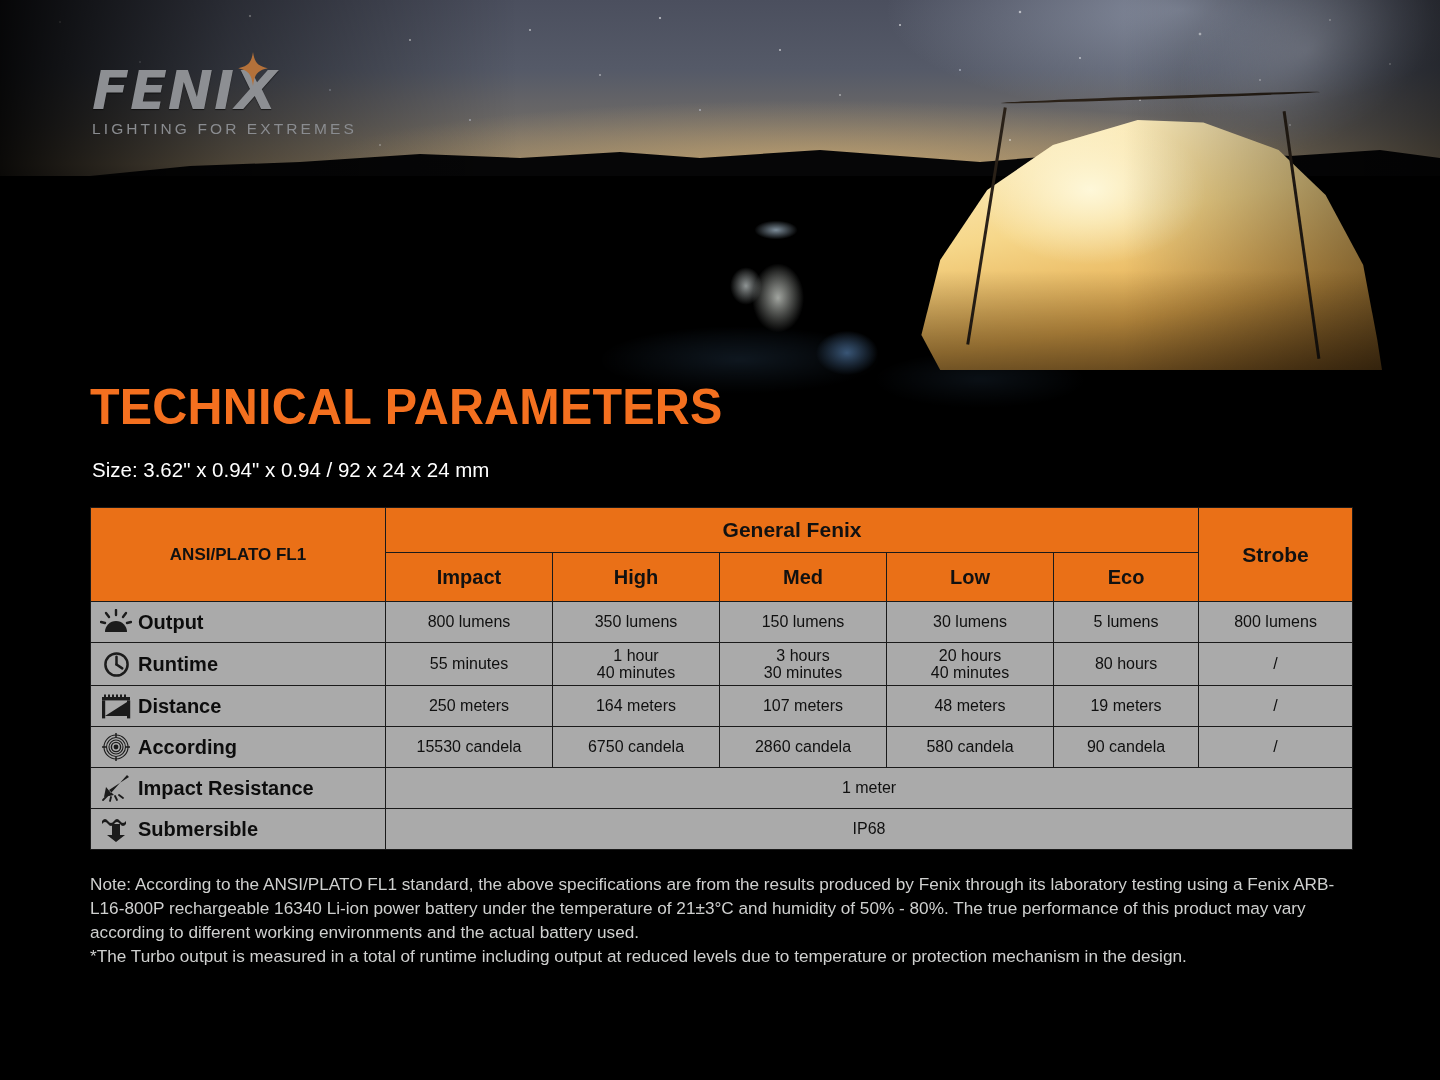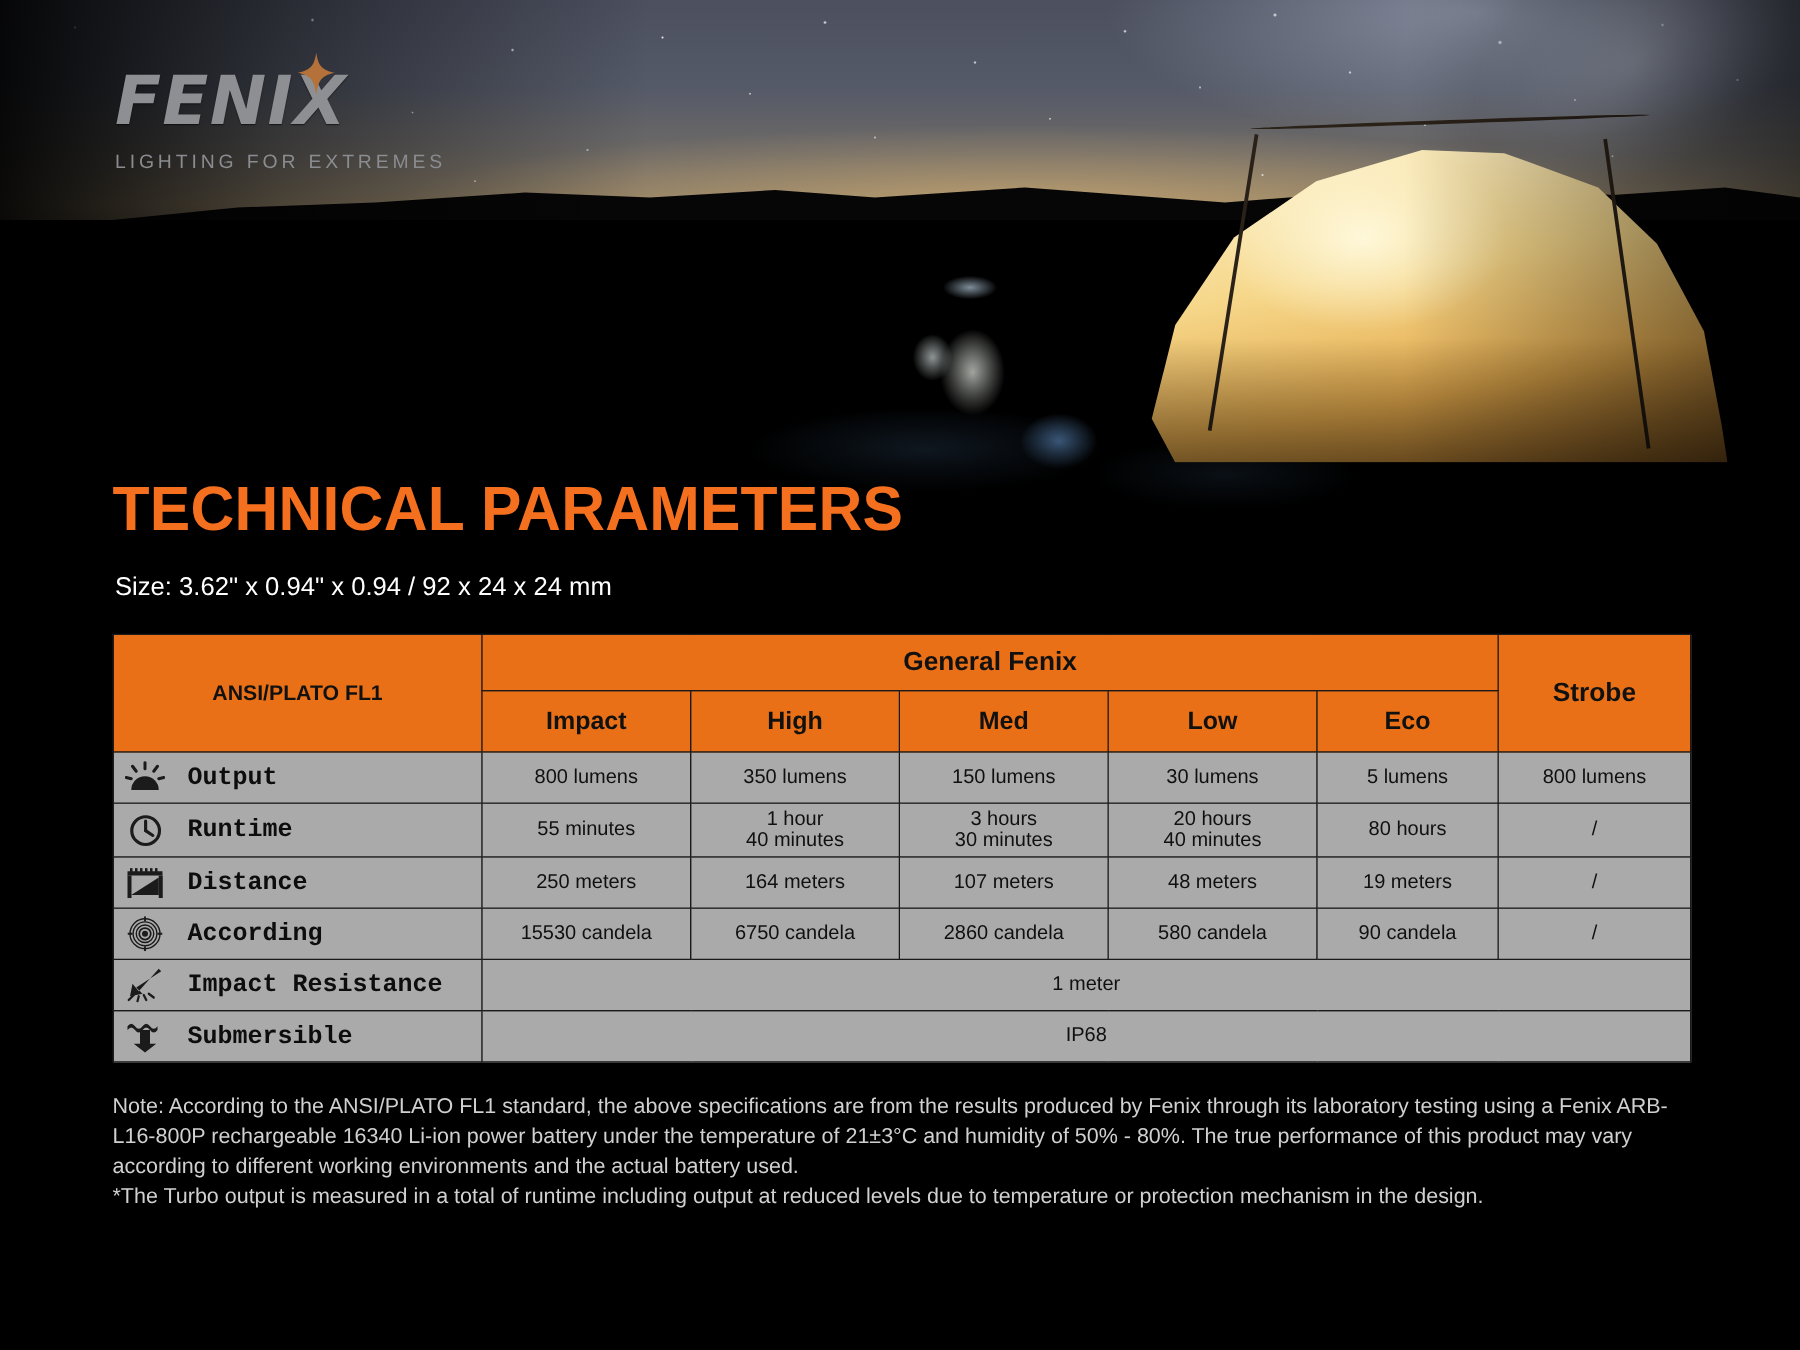--- a/index.html
+++ b/index.html
@@ -69,25 +69,25 @@
     filter:blur(.6px);}
   .backpack{position:absolute;left:806px;top:322px;width:82px;height:62px;
     background:radial-gradient(ellipse 42px 30px at 50% 50%, #5f8ec4, rgba(30,55,90,0) 74%);filter:blur(.6px);}
   .vignette{position:absolute;left:0;top:0;width:1440px;height:520px;
     background:
       linear-gradient(to bottom, rgba(0,0,0,0) 52%, rgba(0,0,0,.55) 74%, #000 92%),
       linear-gradient(to right, rgba(0,0,0,.92) 0%, rgba(0,0,0,.45) 16%, rgba(0,0,0,0) 36%),
       linear-gradient(to left, rgba(0,0,0,.55) 0%, rgba(0,0,0,0) 22%);}
 
   
-  .logo{position:absolute;left:92px;top:54px;width:300px;}
+  .logo{position:absolute;left:92px;top:64px;width:300px;}
   .logo-word{font-size:54px;font-weight:bold;letter-spacing:1px;color:#8d8f93;
     font-family:"DejaVu Sans",sans-serif;font-style:italic;line-height:1;
     text-shadow:0 1px 1px rgba(0,0,0,.6);}
-  .logo-tag{margin-top:13px;font-size:15.5px;letter-spacing:3.1px;color:#8a8c90;
+  .logo-tag{margin-top:2px;font-size:15.5px;letter-spacing:3.1px;color:#8a8c90;
     font-family:"Liberation Sans",sans-serif;}
   .logo-star{position:absolute;left:146px;top:-12px;width:30px;height:34px;color:#b4713a;}
 
   
   .title{position:absolute;left:90px;top:378px;color:#f4701f;font-size:50px;font-weight:bold;
     letter-spacing:.2px;font-family:"Liberation Sans Narrow","Liberation Sans",sans-serif;
     transform:scaleX(.97);transform-origin:left center;}
   .specline{position:absolute;top:458px;color:#fff;font-size:20.5px;font-family:"Liberation Sans",sans-serif;}
   .spec-size{left:92px;}
   .spec-weight{left:727px;}
@@ -99,21 +99,21 @@
   .th-orange{background:#ea7017;color:#111;font-weight:bold;text-align:center;}
   .th-main{font-size:17px;height:92px;}
   .th-gm{font-size:21px;height:44px;}
   .th-mode{font-size:20px;height:48px;}
   .th-strobe{font-size:21px;height:92px;}
   .cell{background:#aaaaaa;color:#101010;text-align:center;font-size:16px;height:40px;
     font-family:"Liberation Sans",sans-serif;line-height:1.08;}
   .cell.tall{height:42px;}
   .rowlabel{background:#aaaaaa;color:#0d0d0d;font-weight:bold;font-size:20px;height:40px;
     padding-left:8px;}
-  .rl-inner{display:flex;align-items:center;gap:17px;font-family:Liberation Mono, monospace;}
+  .rl-inner{display:flex;align-items:center;gap:5px;}
   .ico{width:34px;height:28px;flex:0 0 34px;display:flex;align-items:center;justify-content:center;}
   .ico svg{display:block;}
 
   
   .note{position:absolute;left:90px;top:872px;width:1272px;color:#cfd0cf;font-size:17.2px;
     line-height:1.40;font-family:"Liberation Sans",sans-serif;}
   .note p{margin:0;}
 </style>
 </head>
 <body>

